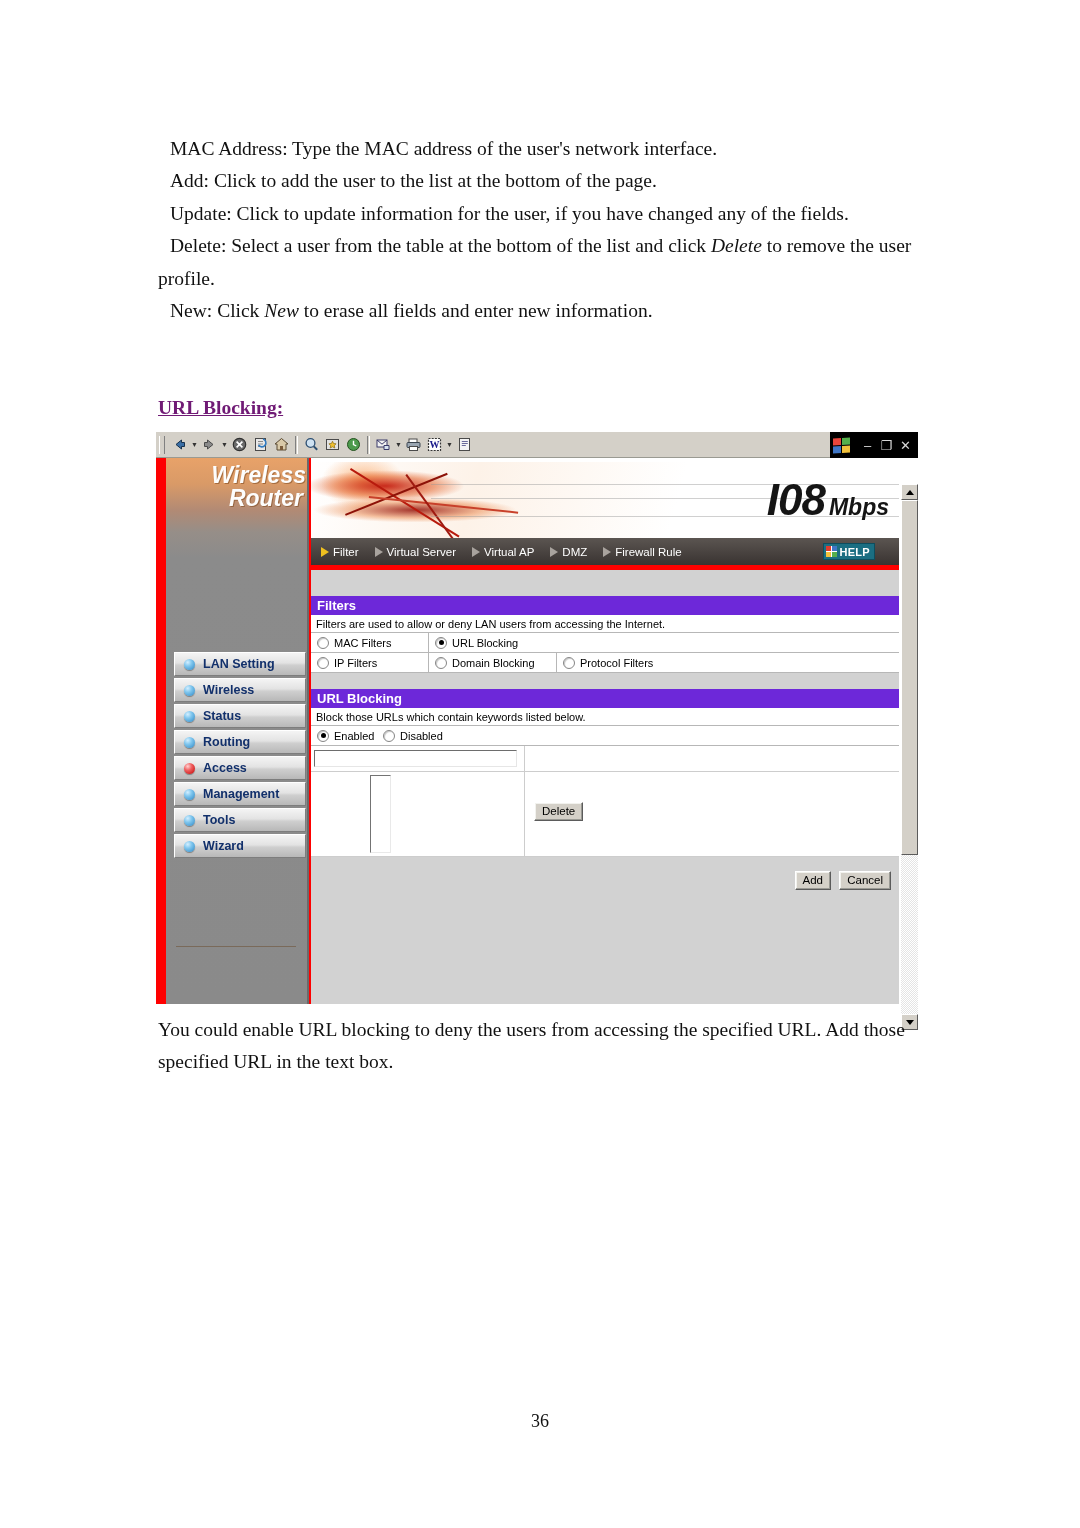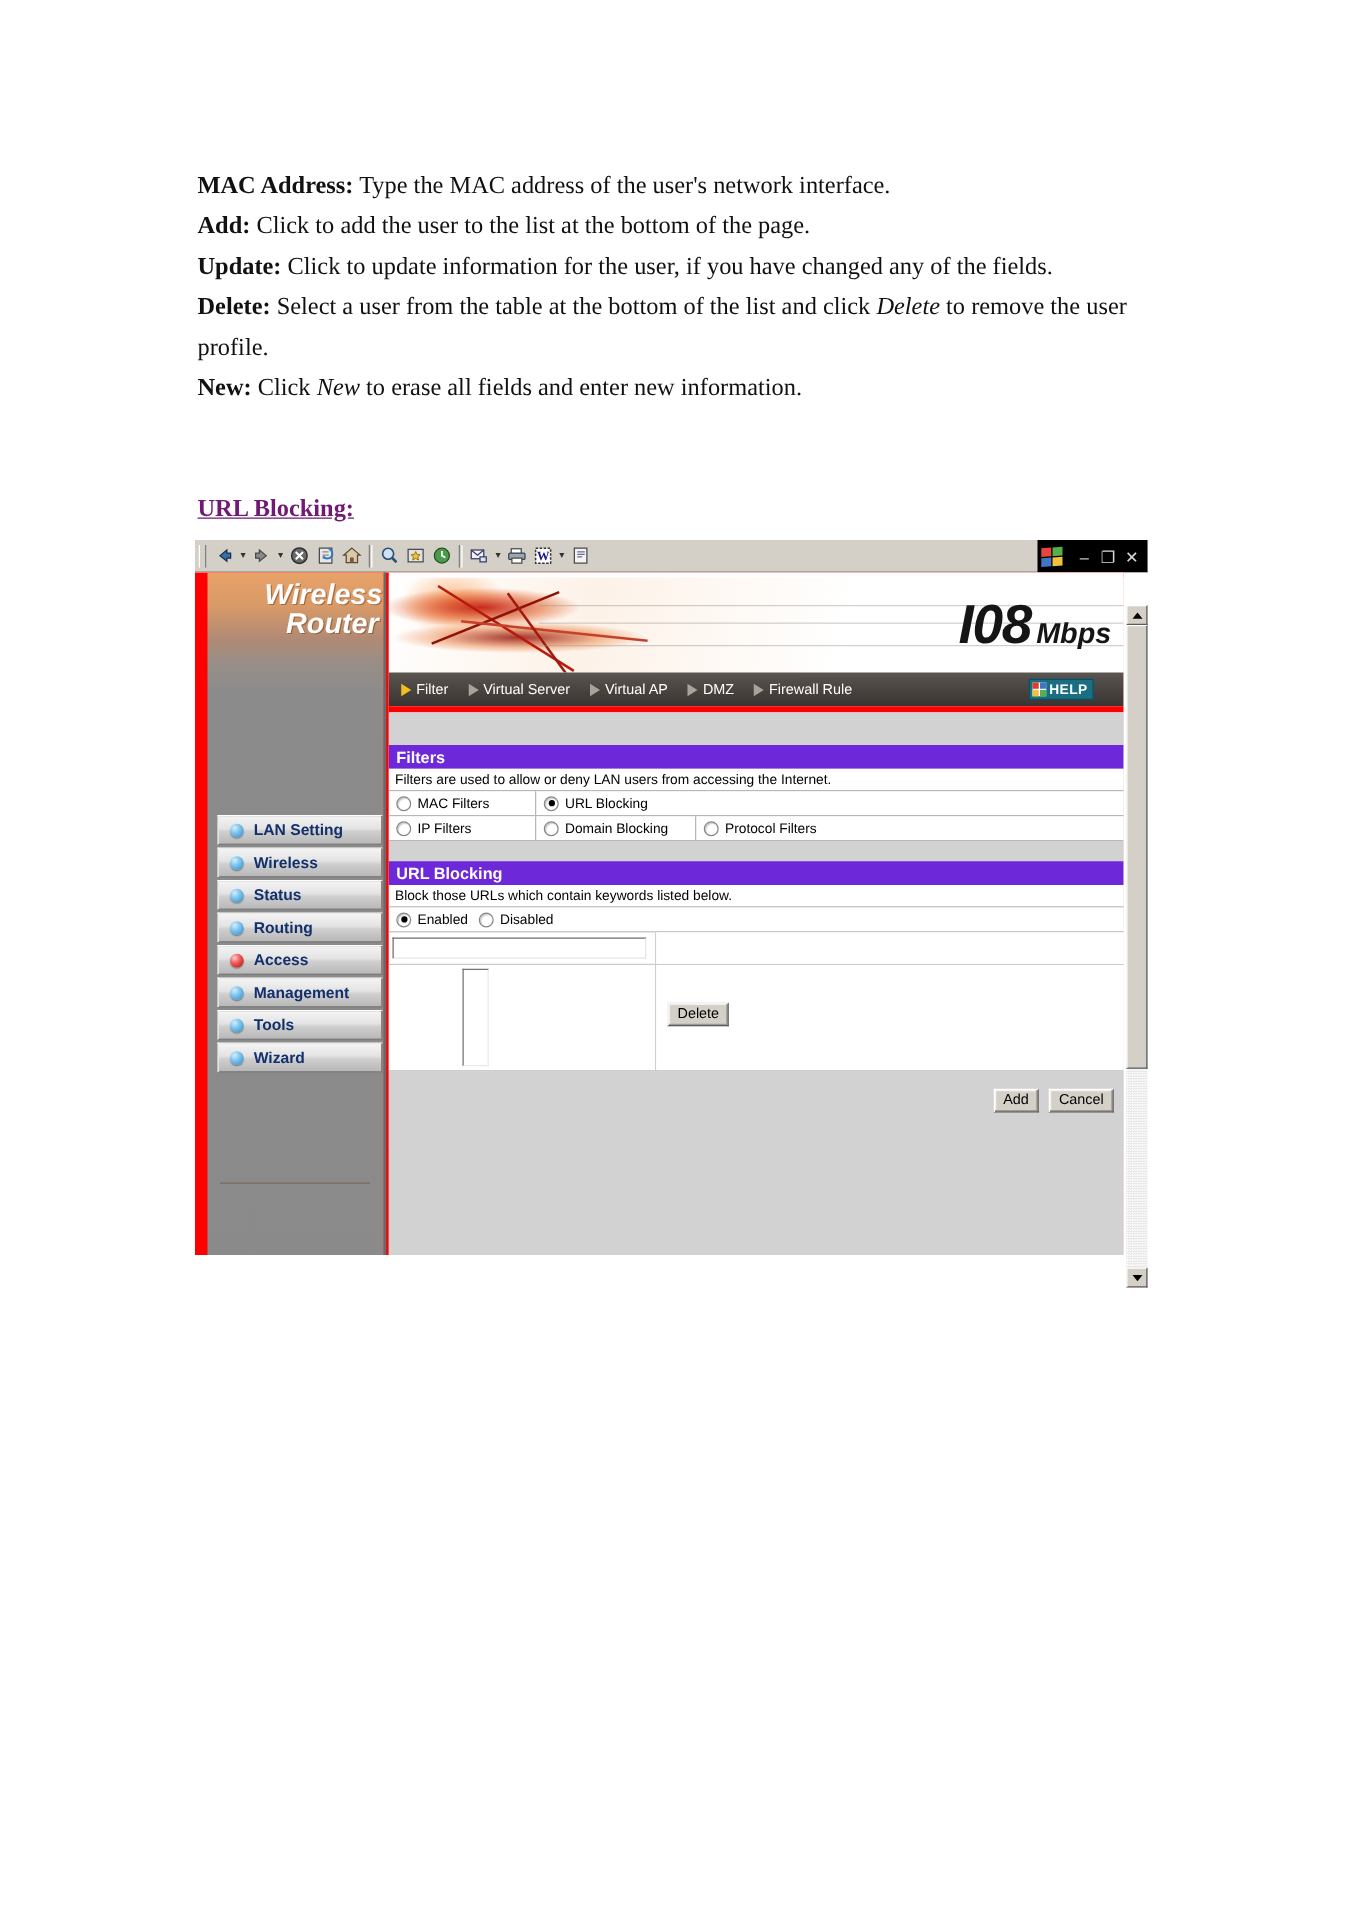--- a/index.html
+++ b/index.html
@@ -26,21 +26,21 @@
   .doc-text {
     position: absolute;
     left: 158px;
     width: 760px;
     font-family: "Liberation Serif", serif;
     font-size: 19.5px;
     line-height: 32.4px;
     color: #111;
   }
   .doc-text p { margin: 0; }
-  .doc-text b, .lbl { font-weight: bold; }
+  .doc-text b, .lbl { font-weight: normal; margin-left: 12px; }
   .it { font-style: italic; }
 
   #intro-block { top: 133px; }
   #outro-block { top: 1014px; }
 
   .section-heading {
     position: absolute;
     left: 158px;
     top: 397px;
     font-family: "Liberation Serif", serif;
@@ -921,15 +921,19 @@
         <div class="vs-arrow vs-up">
             <span class="car"></span>
           </div>
         <div class="vs-arrow vs-dn">
             <span class="car"></span>
           </div>
       </div>
     </div>
   </div>
 
-
+  <div class="doc-text" id="outro-block">
+    <p>You could enable URL blocking to deny the users from accessing the specified URL. Add those specified URL in the text box.</p>
+  </div>
+
+  <div class="page-number">36</div>
 
 </div>
 
 </body></html>

